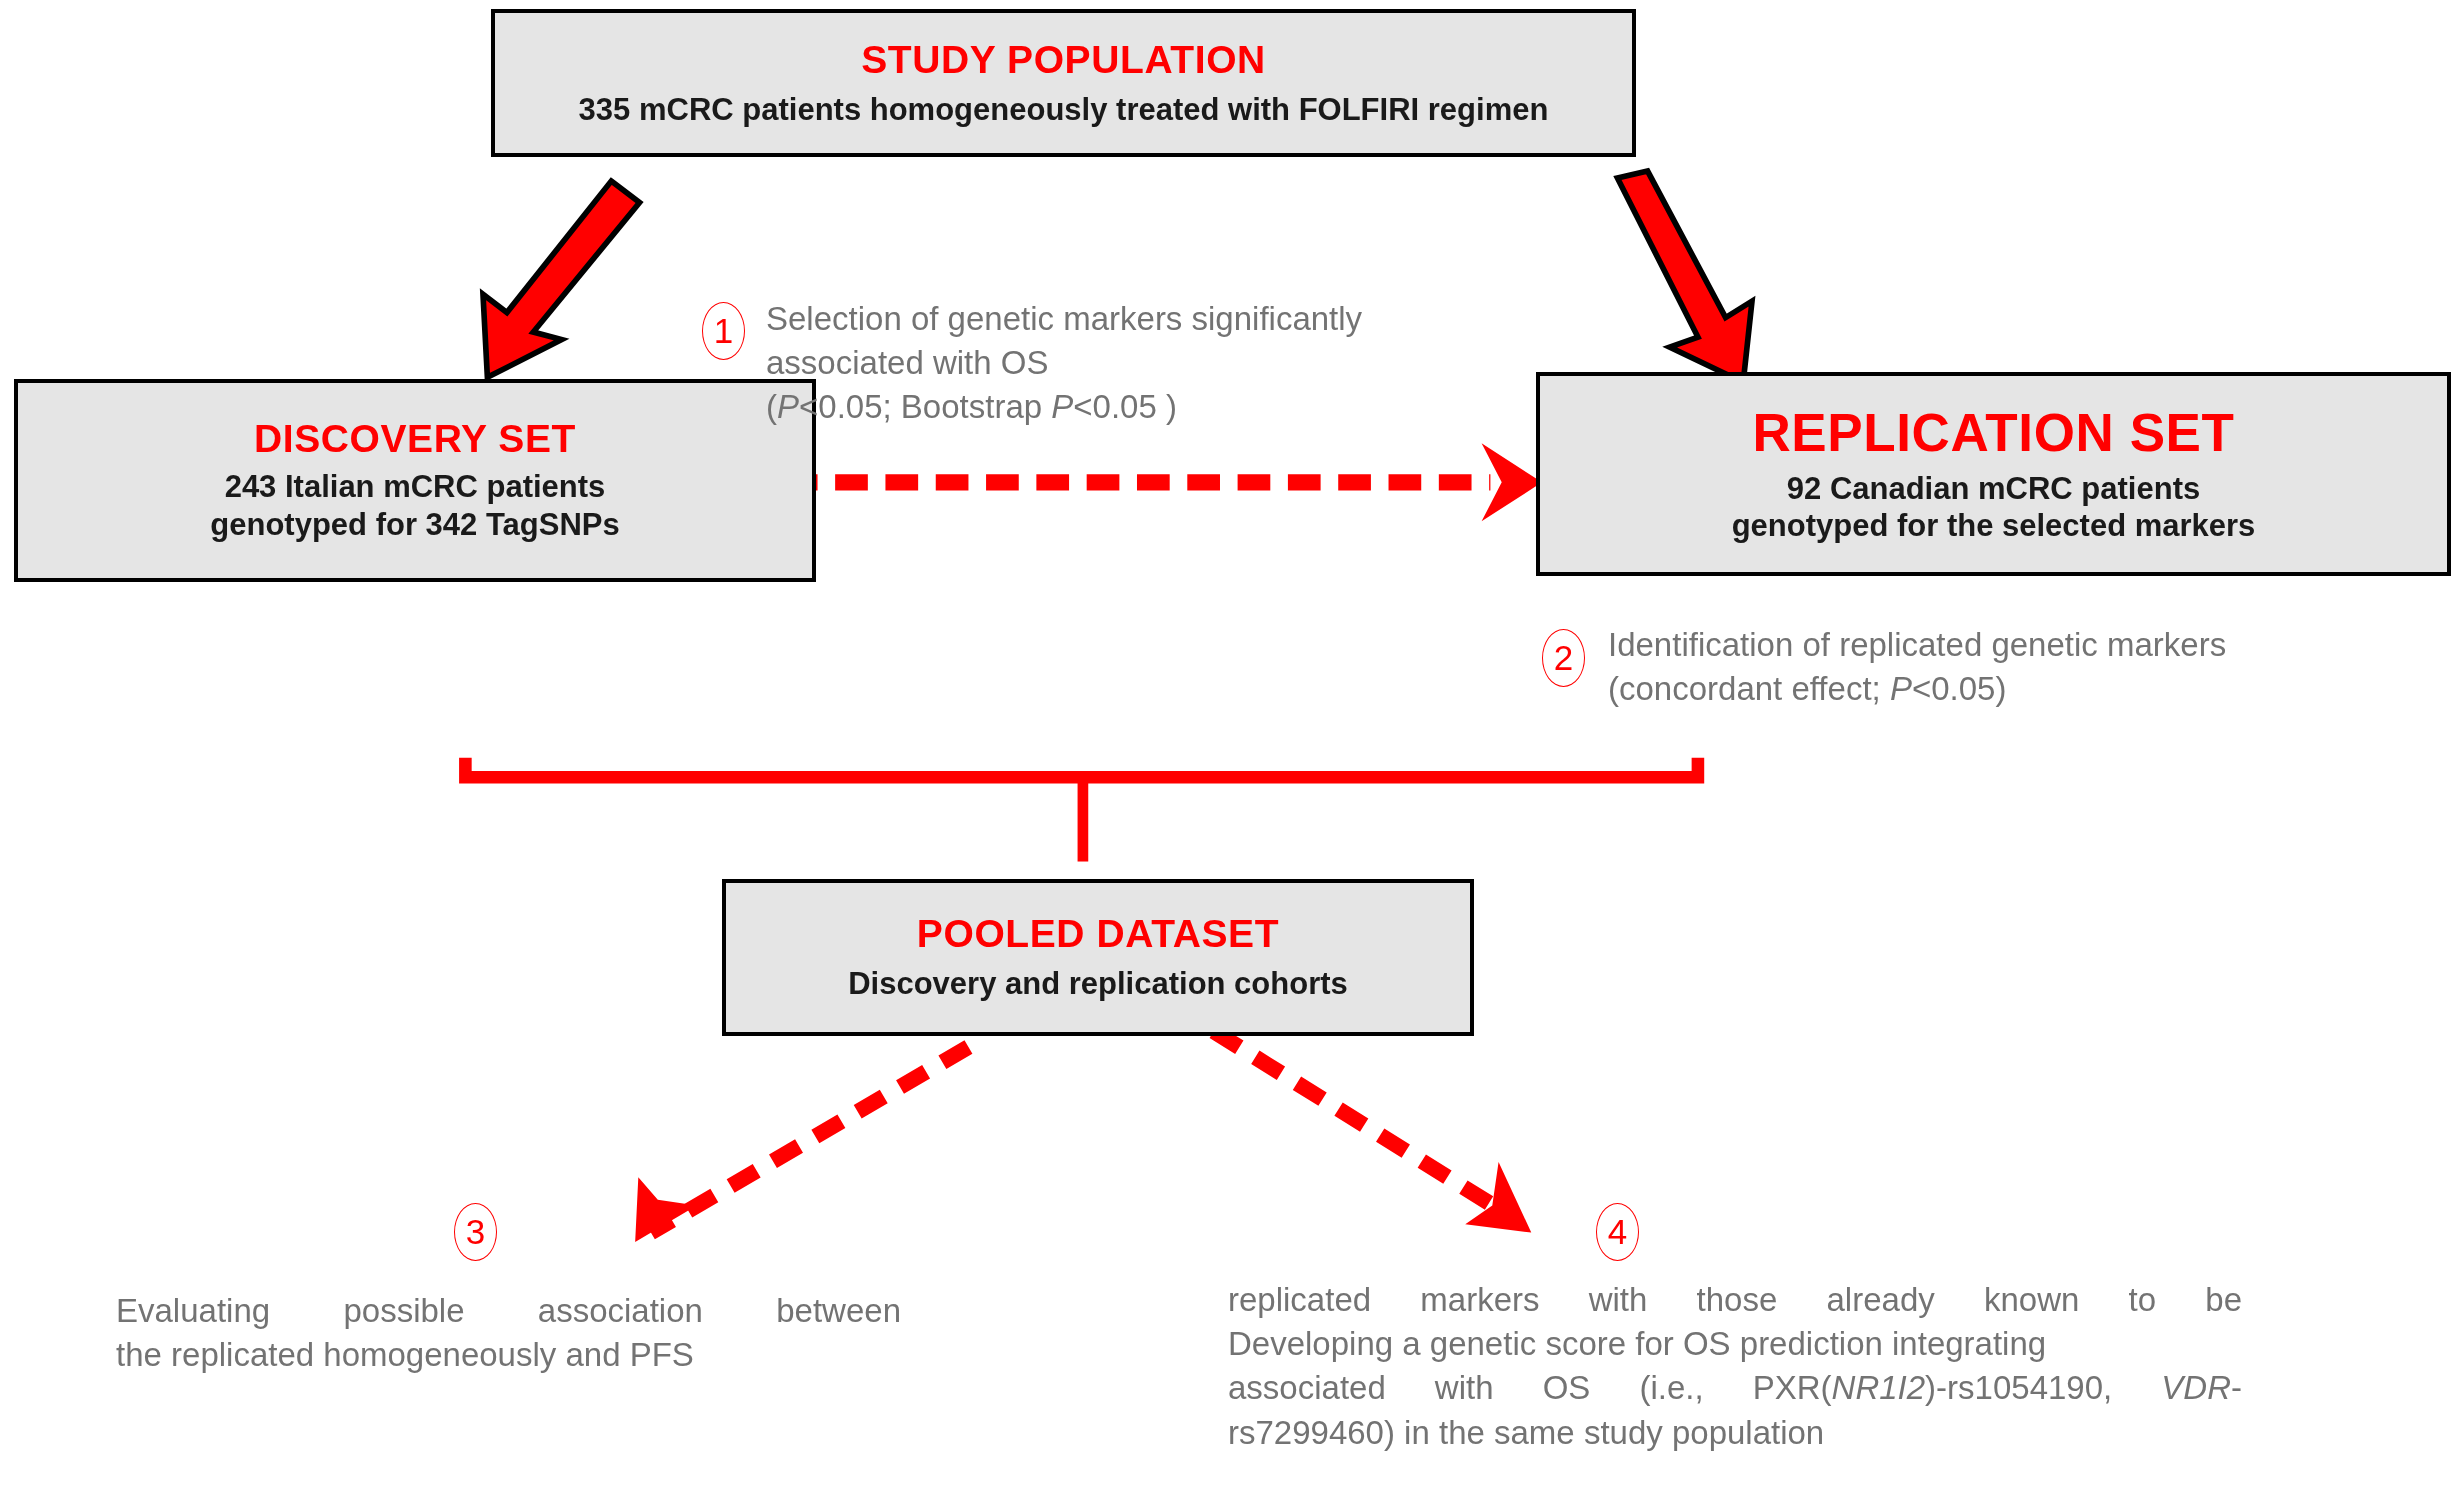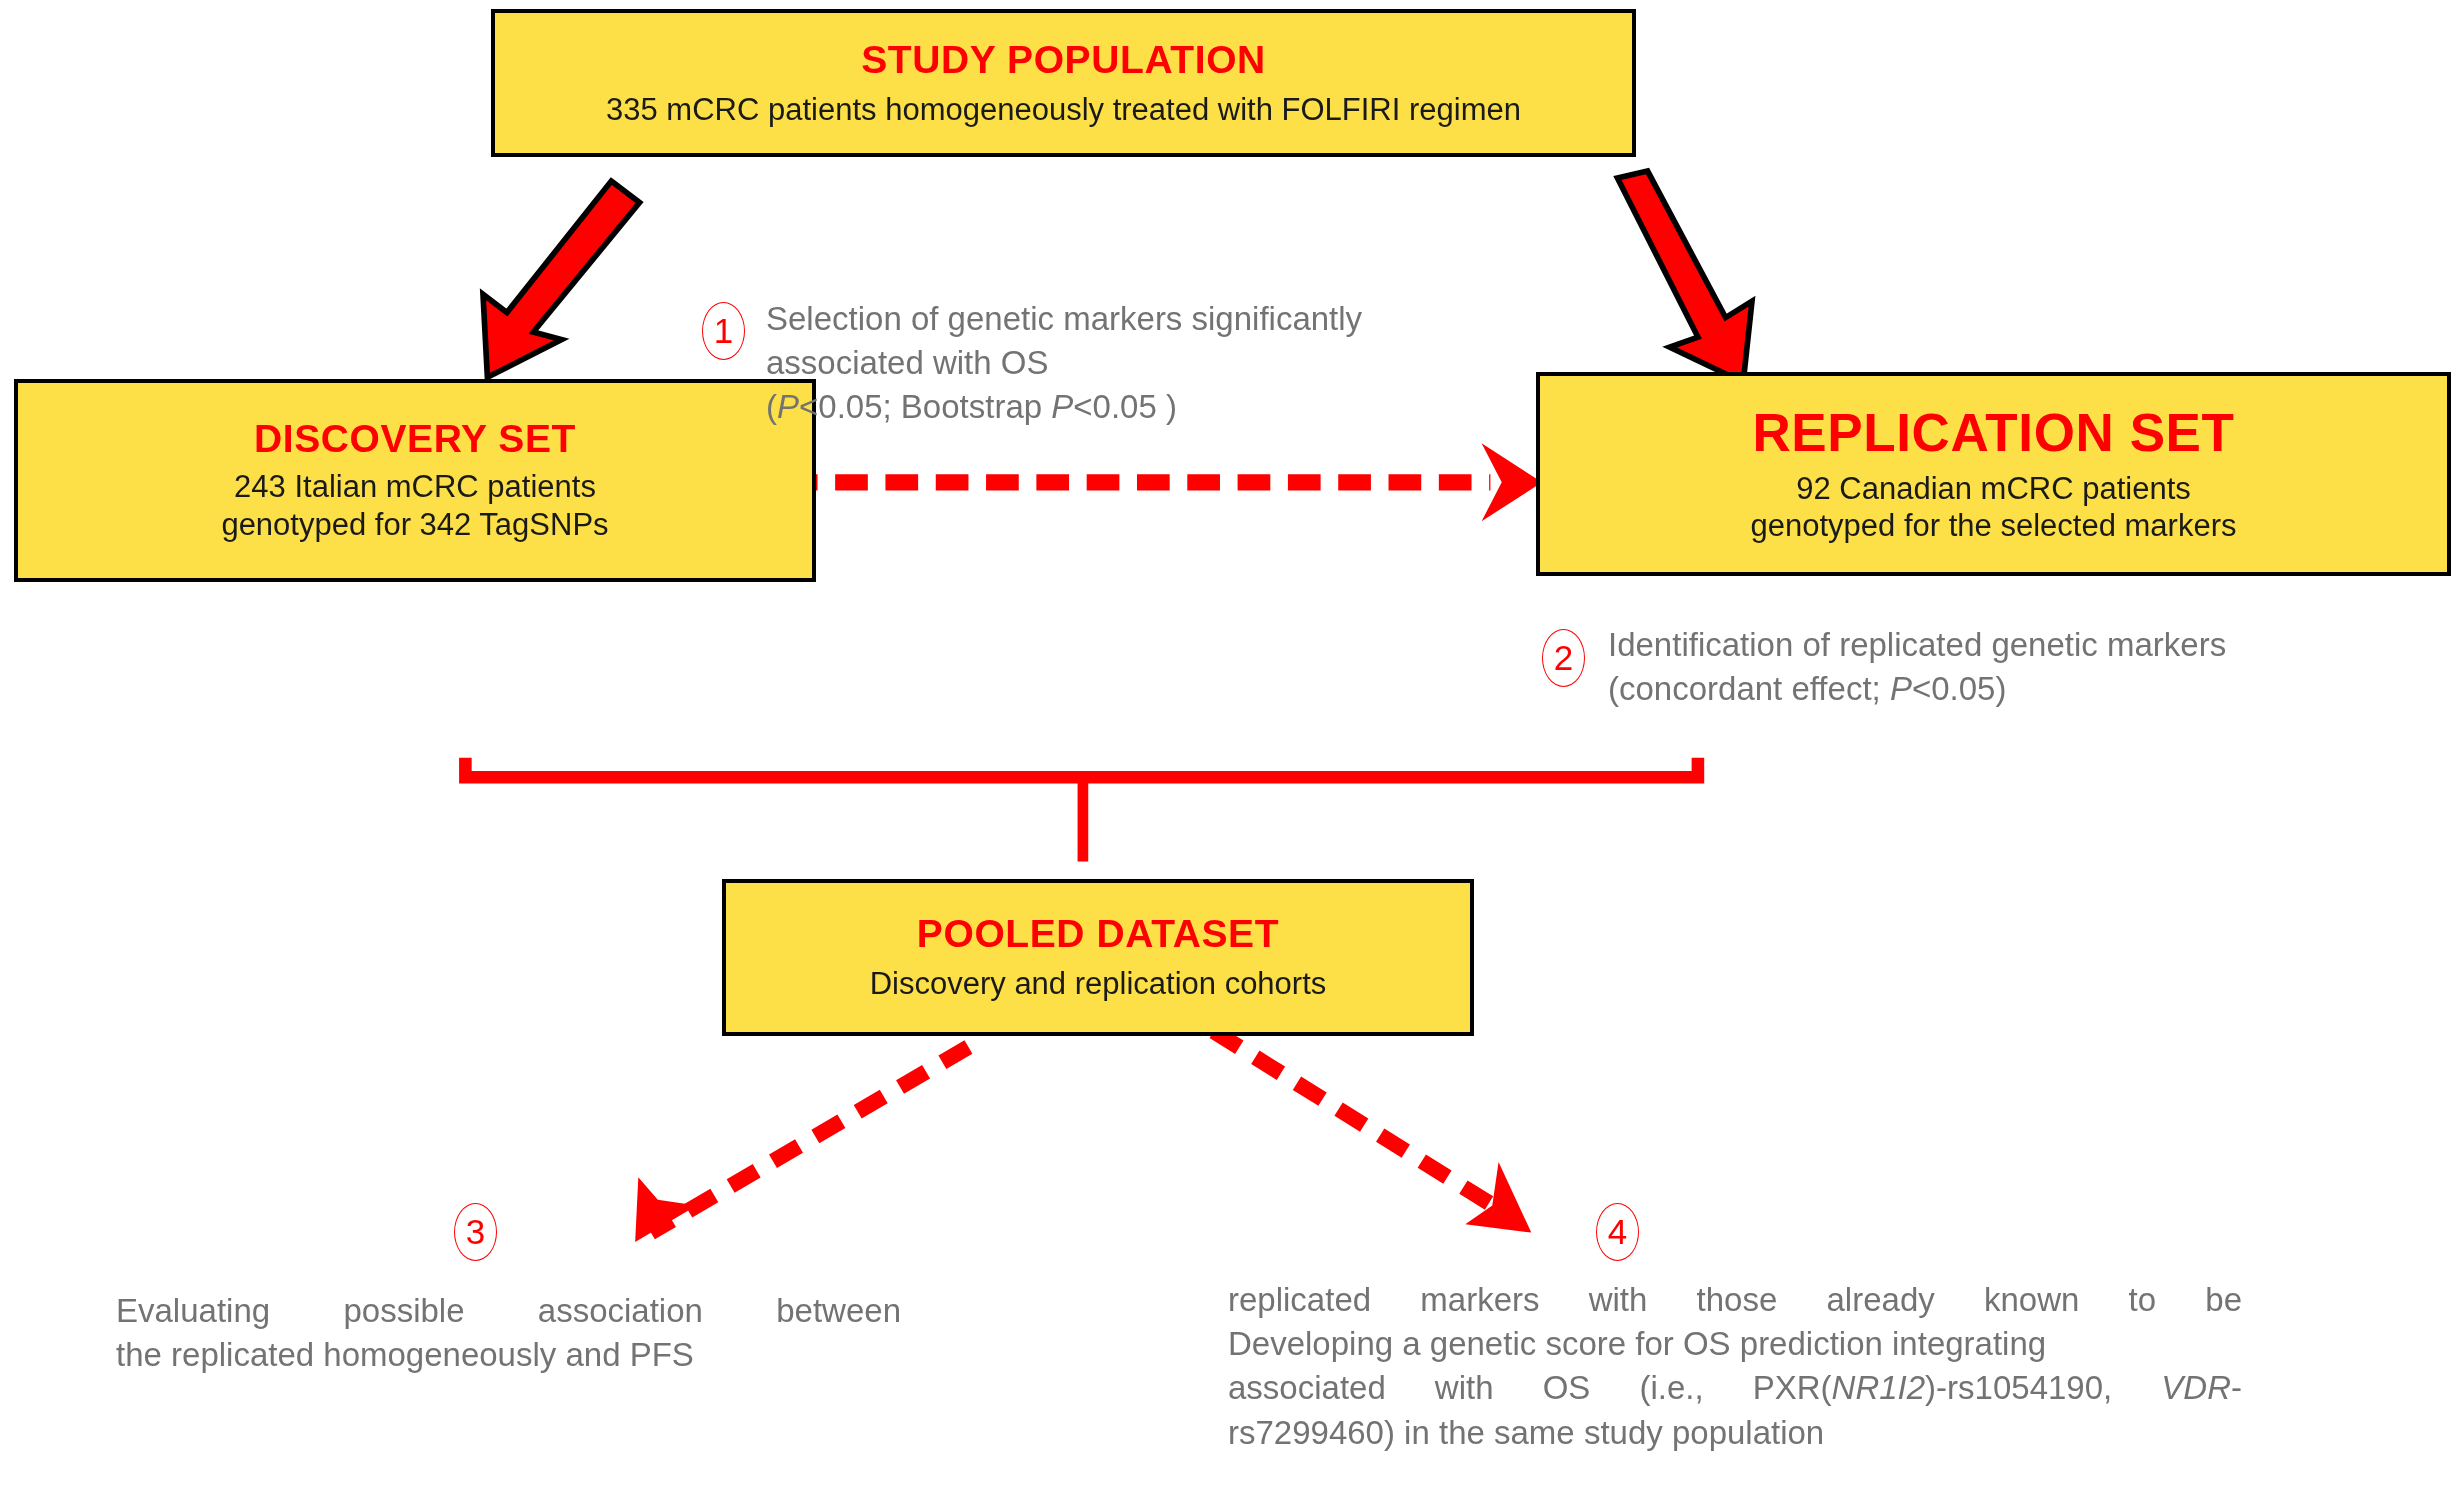--- a/index.html
+++ b/index.html
@@ -9,39 +9,39 @@
   }
   #canvas{
     position:relative;
     width:2462px;
     height:1491px;
     background:#ffffff;
     overflow:hidden;
   }
   .box{
     position:absolute;
-    background:#fde047;
+    background:#e5e5e5;
     border:4.4px solid #000000;
     box-sizing:border-box;
     display:flex;
     flex-direction:column;
     align-items:center;
     justify-content:center;
   }
   .box-title{
     color:#ff0000;
     font-weight:bold;
     letter-spacing:0.6px;
     text-align:center;
     line-height:1.12;
   }
   .box-sub{
     color:#1a1a1a;
     line-height:1.22;
-    font-weight:400;
+    font-weight:700;
   }
   .ann{
     position:absolute;
     color:#737373;
     font-weight:normal;
     line-height:1.34;
   }
   .ann.justify{ text-align:justify; }
   .ann .it{ font-style:italic; }
   .circnum{

